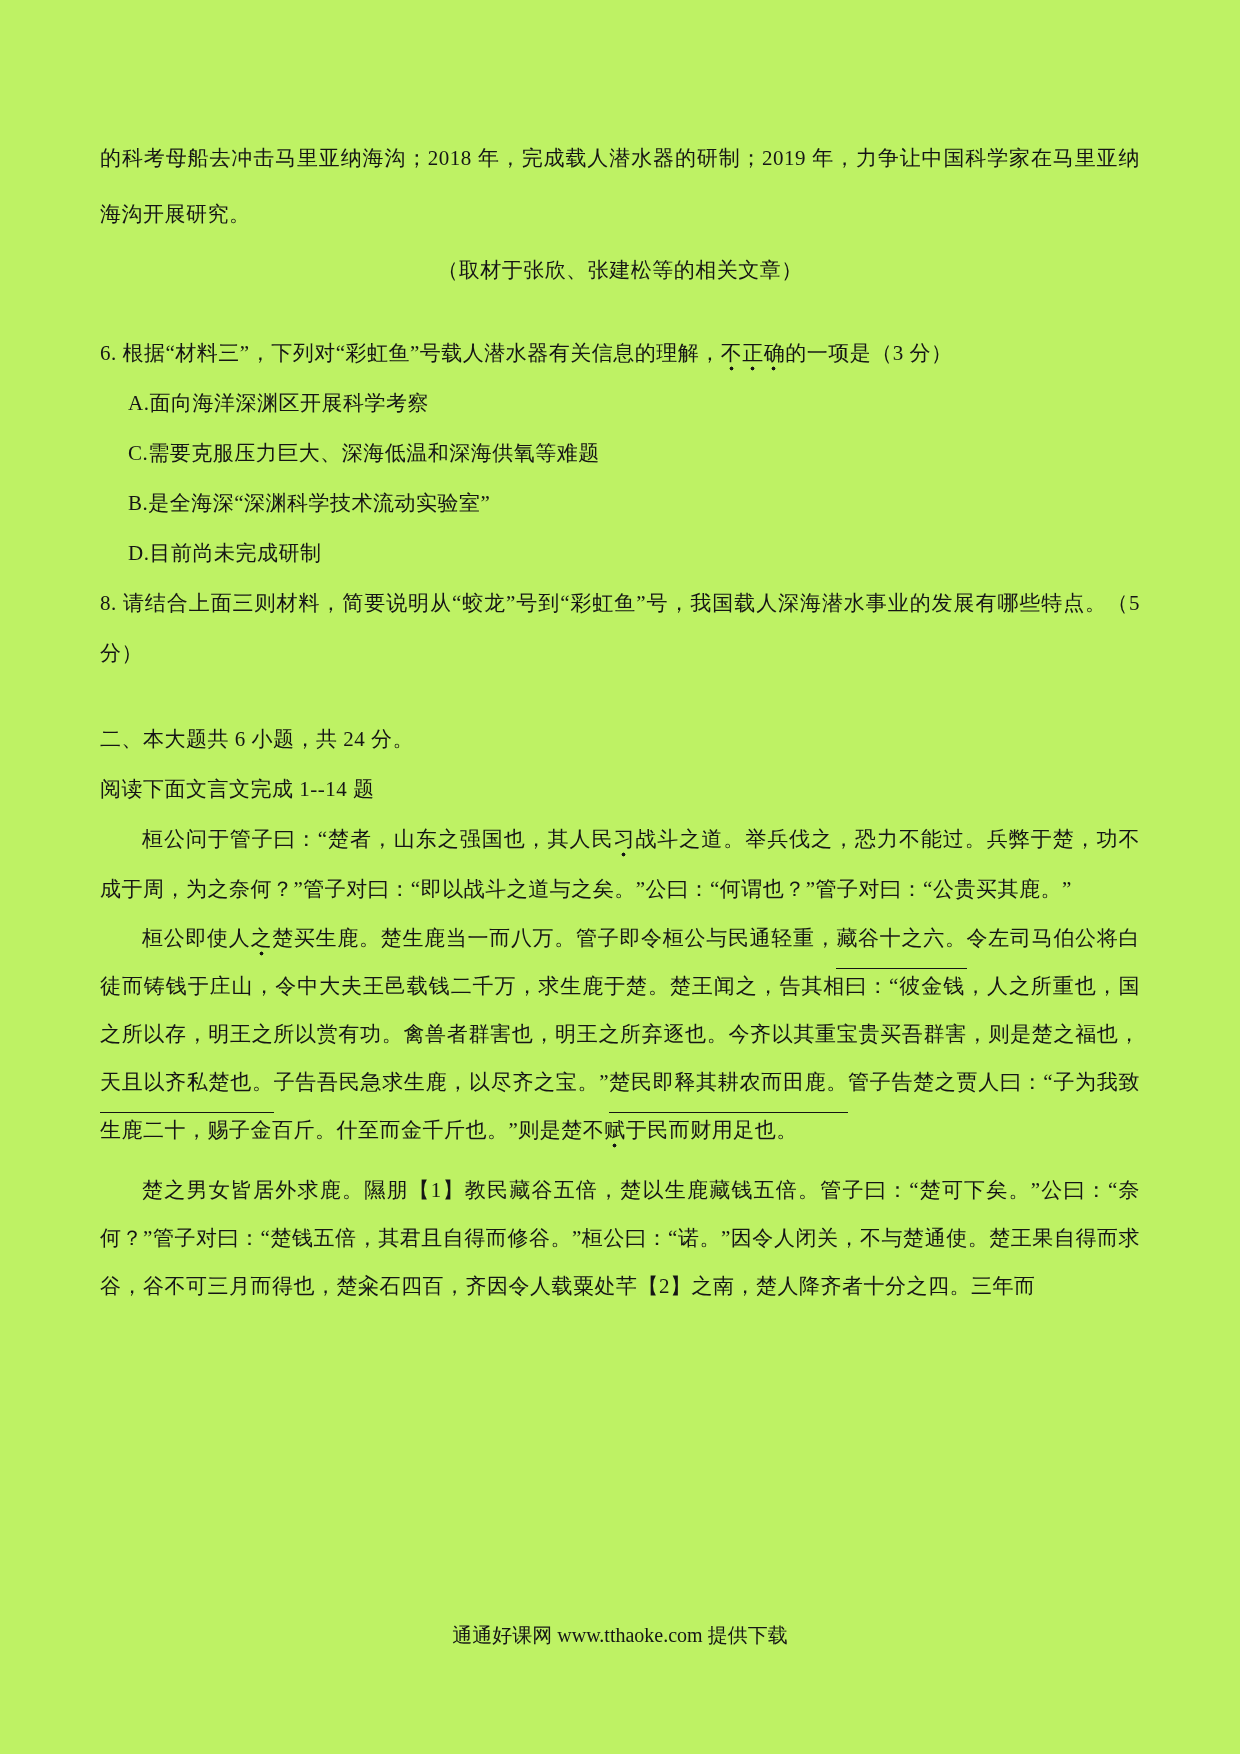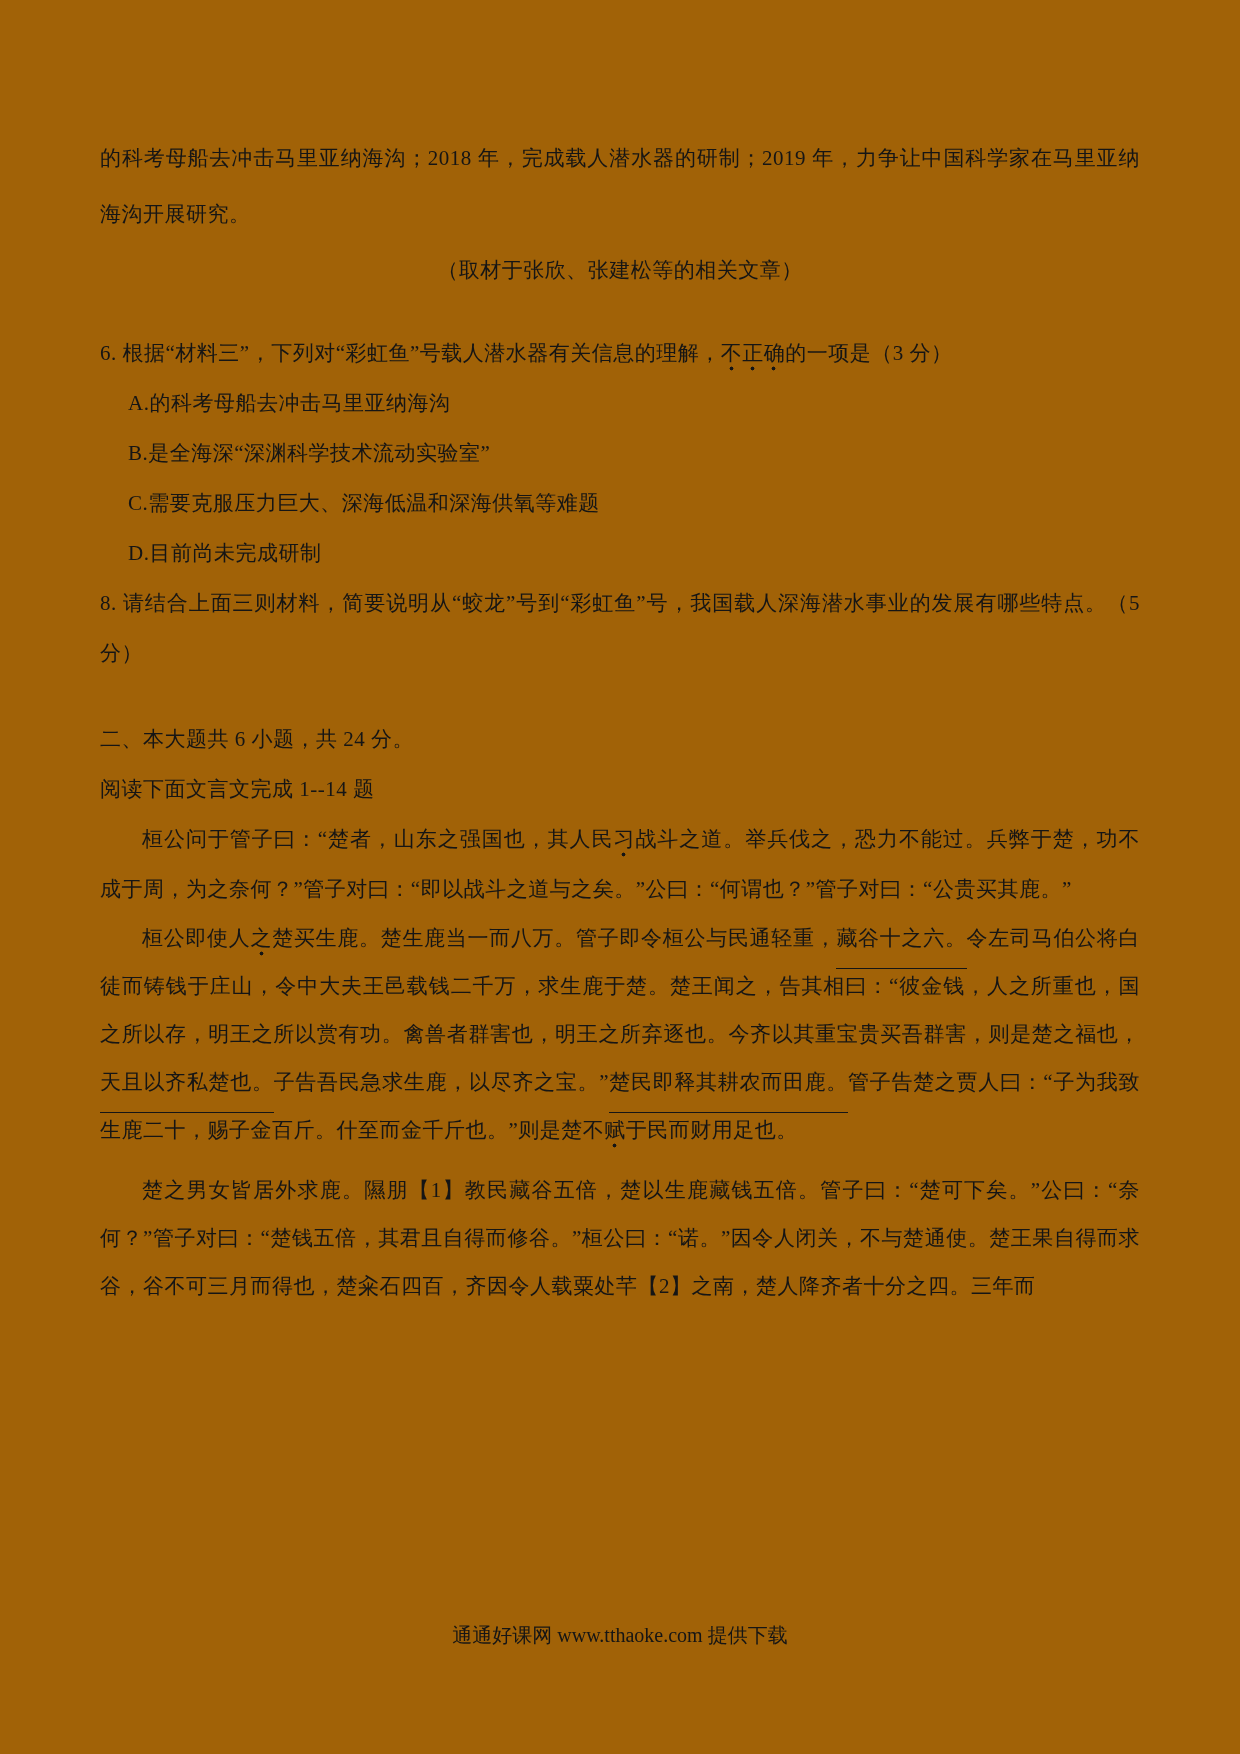--- a/index.html
+++ b/index.html
@@ -1,21 +1,21 @@
 <!DOCTYPE html>
 <html lang="zh"><head>
 <meta charset="utf-8">
 <style>
   html, body { margin: 0; padding: 0; background: #ffffff; }
   .page {
     position: relative;
     width: 1240px;
     height: 1754px;
     margin: 0 auto;
-    background: #a16207;
+    background: #bef264;
     color: #151515;
     font-family: "Liberation Serif", "DejaVu Serif", serif;
     box-sizing: border-box;
     padding: 130px 100px 0 100px;
     overflow: hidden;
   }
   p { margin: 0; }
   .t { font-size: 21px; text-align: justify; letter-spacing: 0.5px; }
   .lh56 { line-height: 56px; }
   .lh50 { line-height: 50px; }
@@ -53,23 +53,23 @@
 
 <div class="page">
 
   <p class="t lh56">的科考母船去冲击马里亚纳海沟；2018 年，完成载人潜水器的研制；2019 年，力争让中国科学家在马里亚纳海沟开展研究。</p>
 
 
   <p class="t lh56 center">（取材于张欣、张建松等的相关文章）</p>
 
   <div>
     <p class="t lh50 mt30"><span>6. 根据“材料三”，下列对“彩虹鱼”号载人潜水器有关信息的理解，</span><span class="dots">不正确</span><span>的一项是（3 分）</span></p>
-    <p class="t lh50 opt">A.的科考母船去冲击马里亚纳海沟</p>
+    <p class="t lh50 opt">A.面向海洋深渊区开展科学考察</p>
+    <p class="t lh50 opt">C.需要克服压力巨大、深海低温和深海供氧等难题</p>
     <p class="t lh50 opt">B.是全海深“深渊科学技术流动实验室”</p>
-    <p class="t lh50 opt">C.需要克服压力巨大、深海低温和深海供氧等难题</p>
     <p class="t lh50 opt">D.目前尚未完成研制</p>
   </div>
 
 
   <p class="t lh50">8. 请结合上面三则材料，简要说明从“蛟龙”号到“彩虹鱼”号，我国载人深海潜水事业的发展有哪些特点。（5 分）</p>
 
   <p class="t lh50 mt36">二、本大题共 6 小题，共 24 分。</p>
 
   <p class="t lh50">阅读下面文言文完成 1--14 题</p>
 

